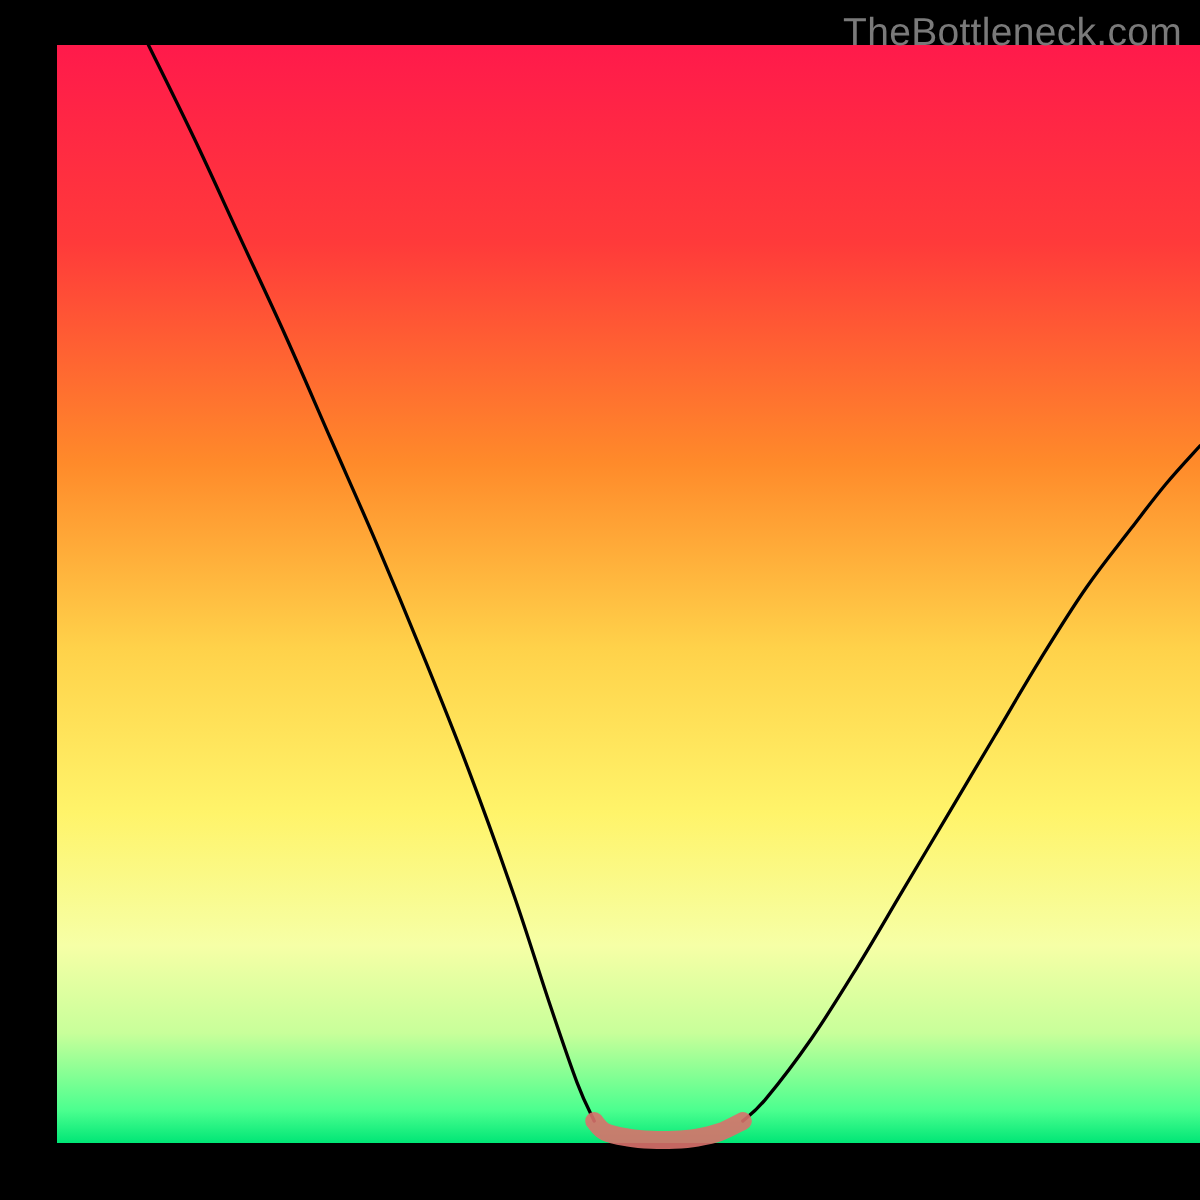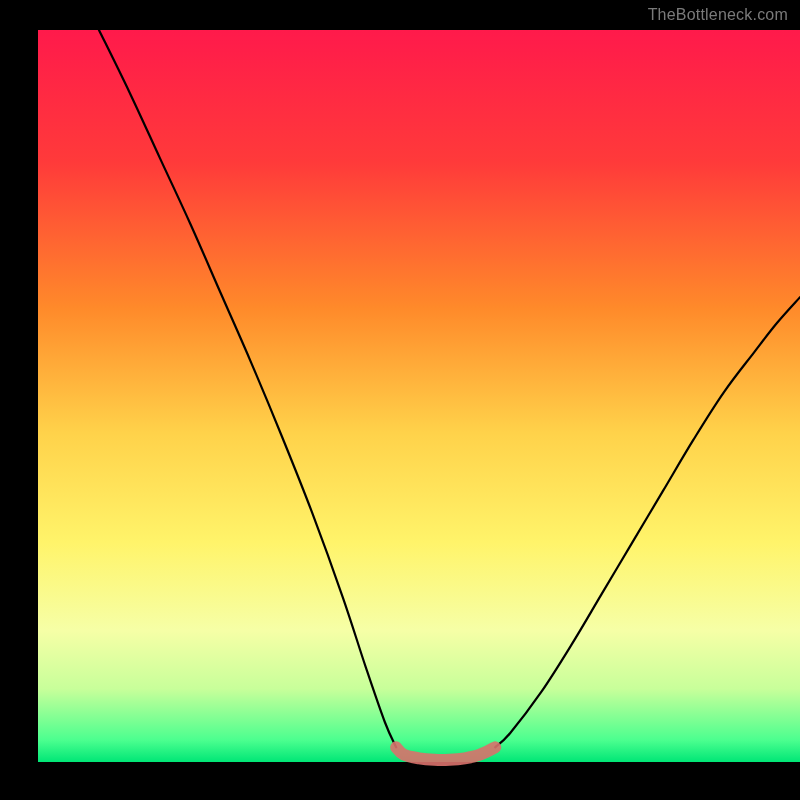--- a/index.html
+++ b/index.html
@@ -16,21 +16,21 @@
     top: 0;
     left: 0;
     width: 800px;
     height: 800px;
   }
   .watermark {
     position: absolute;
     top: 6px;
     right: 12px;
     color: #7a7a7a;
-    font-size: 16px;
+    font-size: 26px;
     font-weight: 500;
     letter-spacing: 0.2px;
   }
   svg {
     display: block;
   }
 </style>
 </head>
 <body>
 

